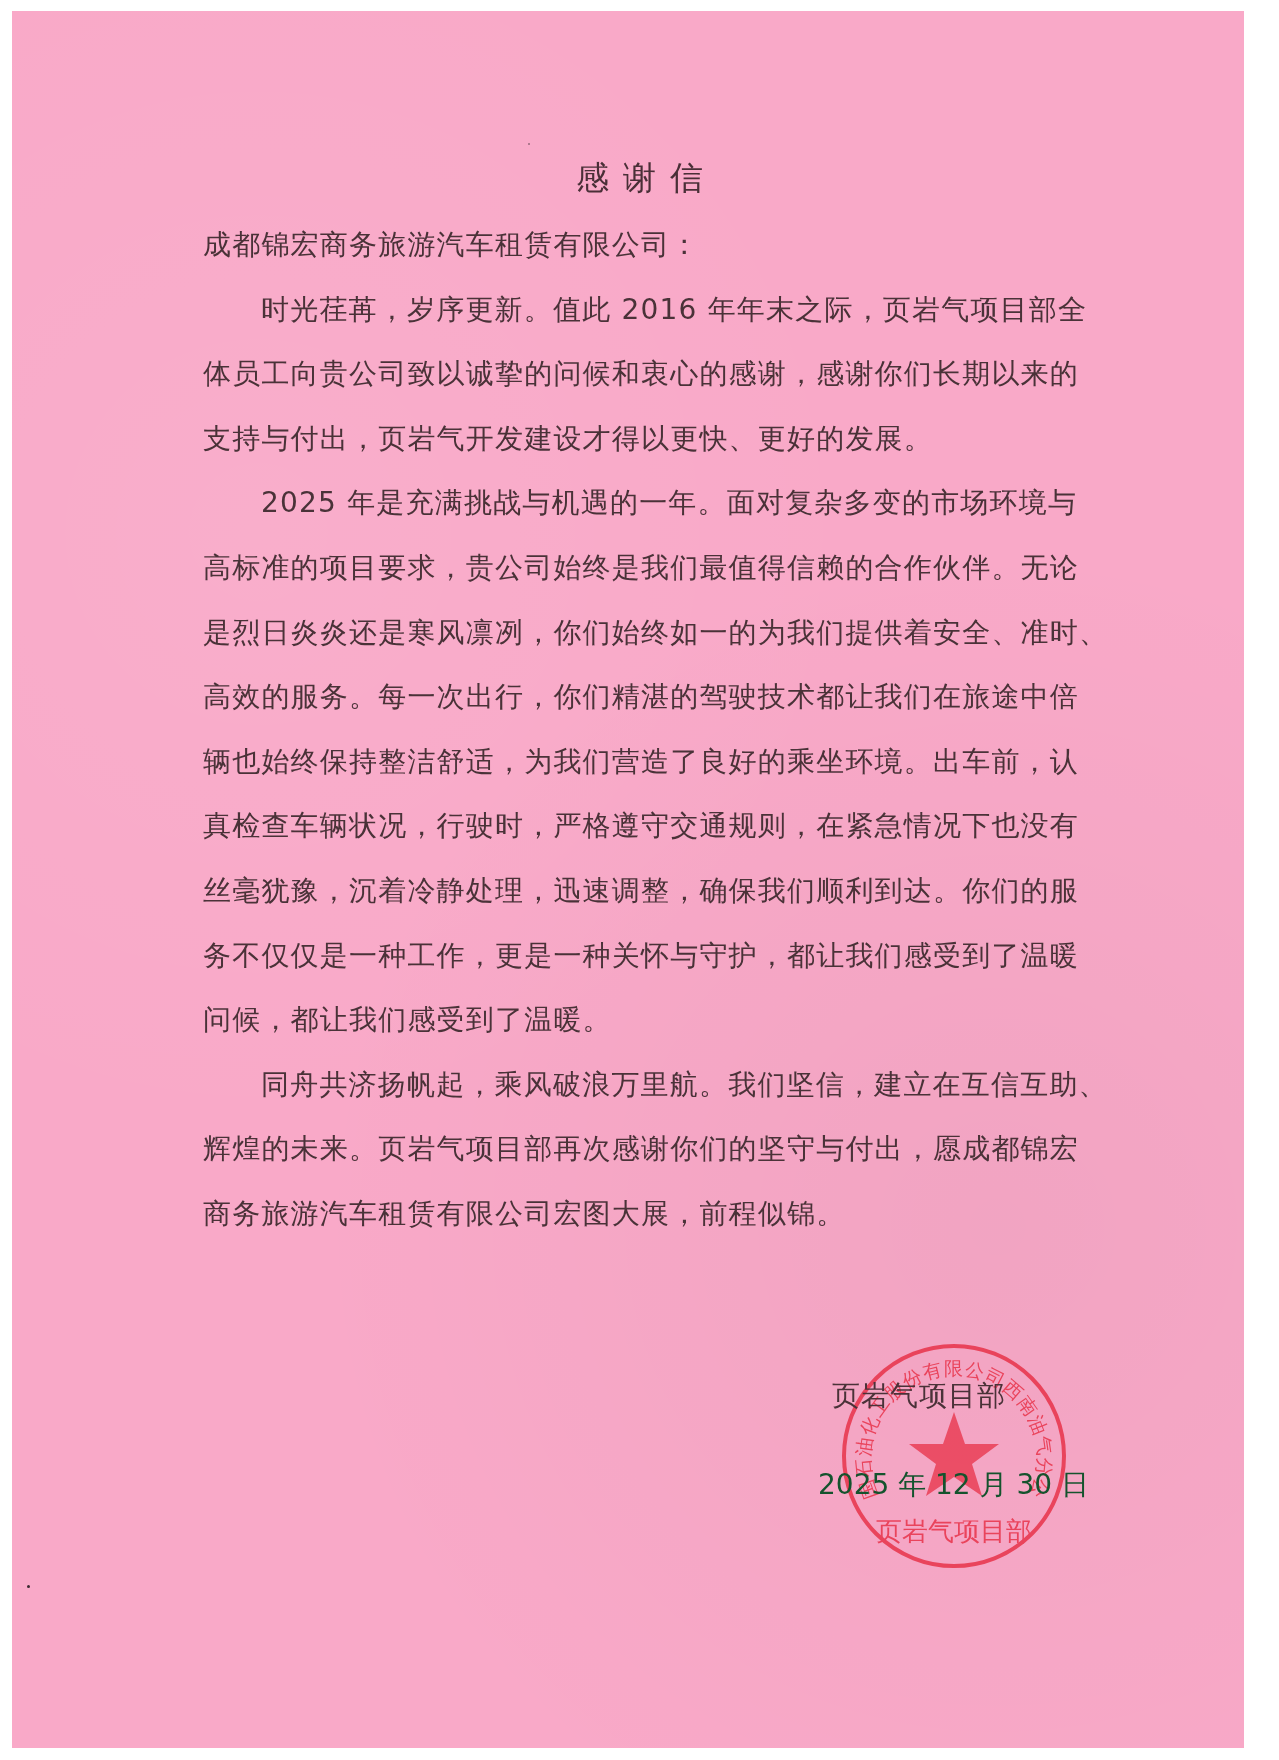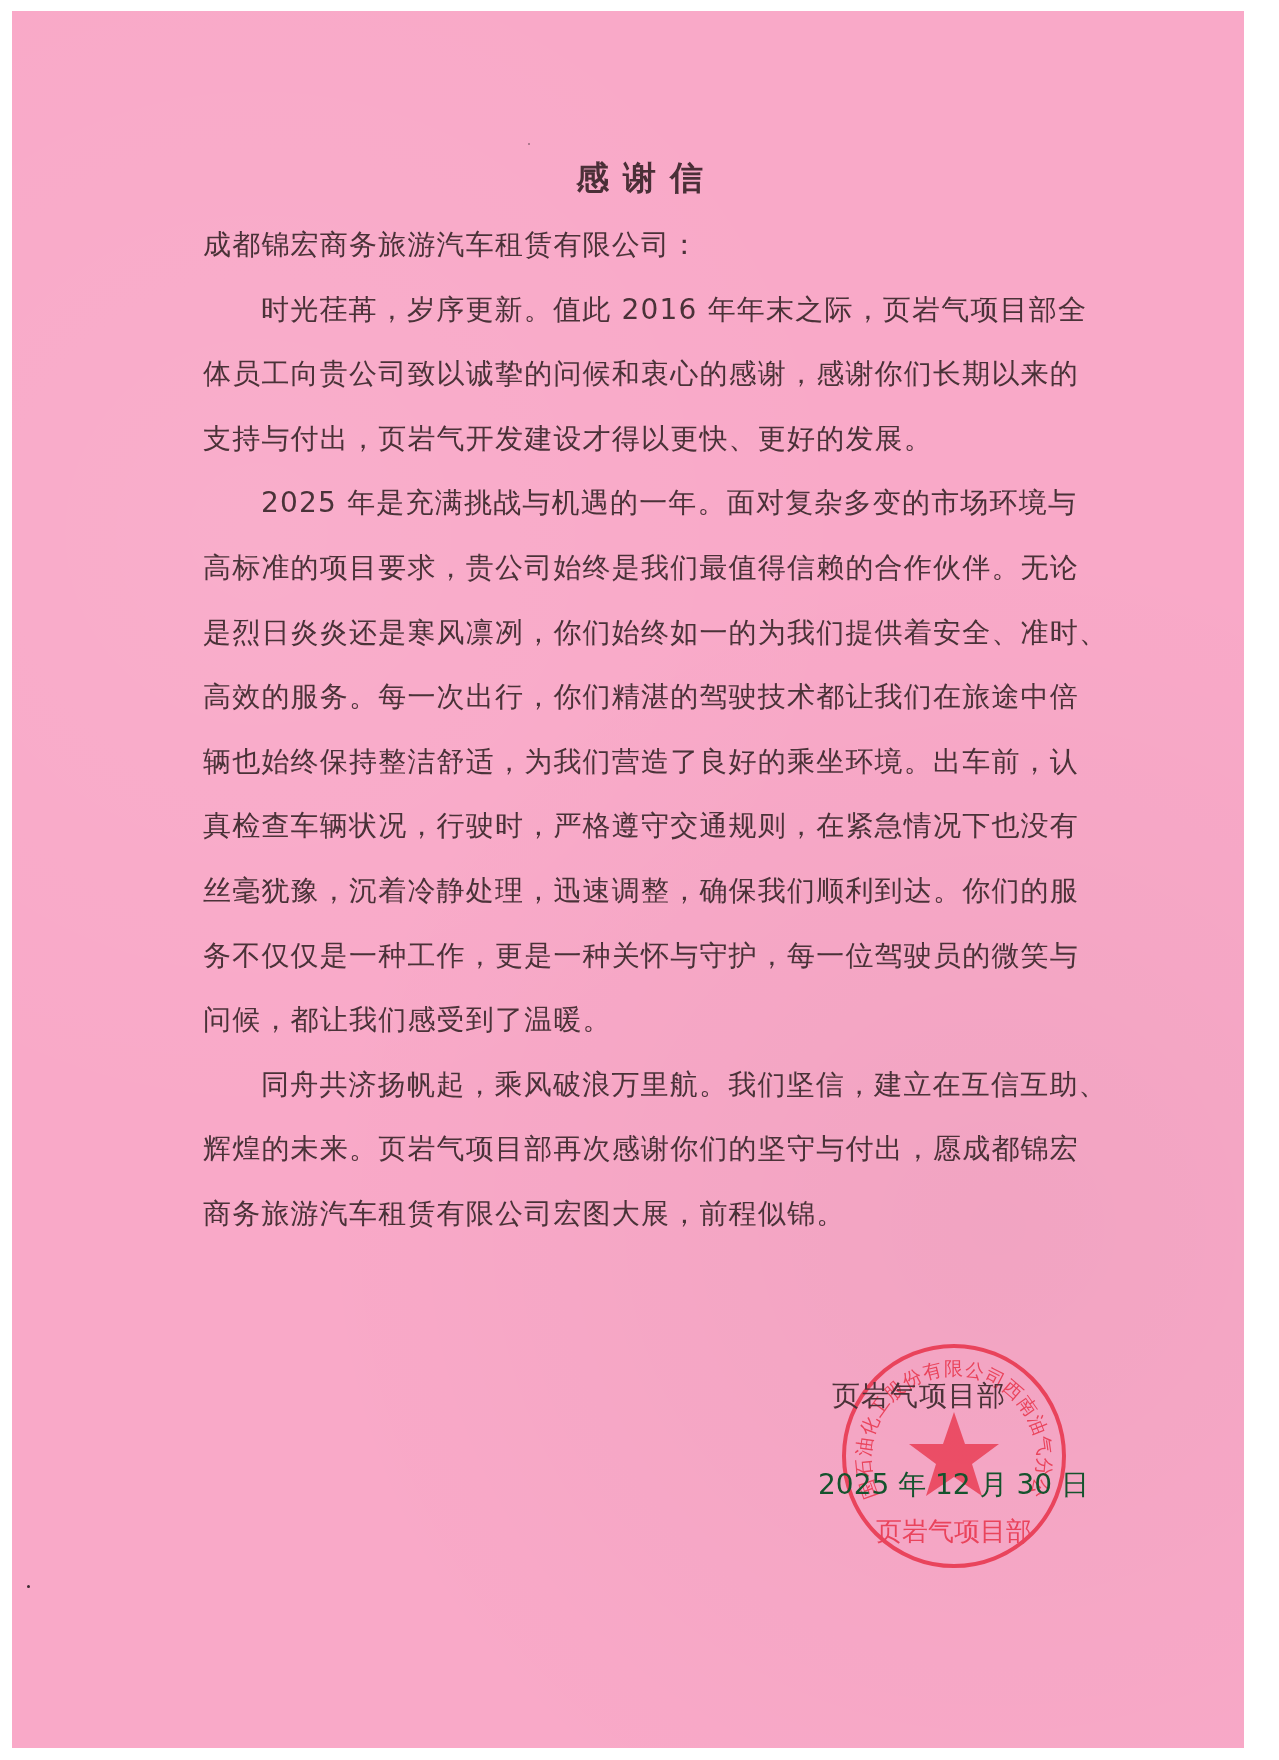--- a/index.html
+++ b/index.html
@@ -25,21 +25,21 @@
       radial-gradient(circle at 20% 30%, rgba(255,255,255,0.06), transparent 40%),
       radial-gradient(circle at 80% 70%, rgba(0,0,0,0.03), transparent 45%);
   }
   .title {
     position: absolute;
     left: 0;
     width: 1279px;
     top: 156px;
     text-align: center;
     font-size: 33px;
-    font-weight: bold;
+    font-weight: normal;
     letter-spacing: 14px;
     color: #4a2f37;
     line-height: 44px;
     padding-left: 14px;
     box-sizing: border-box;
   }
   .body-text {
     position: absolute;
     left: 203px;
     top: 225px;
@@ -103,21 +103,21 @@
   <div class="line indent">时光荏苒，岁序更新。值此 2016 年年末之际，页岩气项目部全</div>
   <div class="line">体员工向贵公司致以诚挚的问候和衷心的感谢，感谢你们长期以来的</div>
   <div class="line">支持与付出，页岩气开发建设才得以更快、更好的发展。</div>
   <div class="line indent">2025 年是充满挑战与机遇的一年。面对复杂多变的市场环境与</div>
   <div class="line">高标准的项目要求，贵公司始终是我们最值得信赖的合作伙伴。无论</div>
   <div class="line">是烈日炎炎还是寒风凛冽，你们始终如一的为我们提供着安全、准时、</div>
   <div class="line">高效的服务。每一次出行，你们精湛的驾驶技术都让我们在旅途中倍</div>
   <div class="line">辆也始终保持整洁舒适，为我们营造了良好的乘坐环境。出车前，认</div>
   <div class="line">真检查车辆状况，行驶时，严格遵守交通规则，在紧急情况下也没有</div>
   <div class="line">丝毫犹豫，沉着冷静处理，迅速调整，确保我们顺利到达。你们的服</div>
-  <div class="line">务不仅仅是一种工作，更是一种关怀与守护，每一位驾驶员的微笑与</div>
+  <div class="line">务不仅仅是一种工作，更是一种关怀与守护，都让我们感受到了温暖</div>
   <div class="line">问候，都让我们感受到了温暖。</div>
   <div class="line indent">同舟共济扬帆起，乘风破浪万里航。我们坚信，建立在互信互助、</div>
   <div class="line">辉煌的未来。页岩气项目部再次感谢你们的坚守与付出，愿成都锦宏</div>
   <div class="line">商务旅游汽车租赁有限公司宏图大展，前程似锦。</div>
 </div>
 
 <svg class="seal" viewBox="0 0 232 232" xmlns="http://www.w3.org/2000/svg">
   <defs>
     <path id="sealArc" d="M 38 150 A 84 84 0 1 1 194 150"></path>
   </defs>

